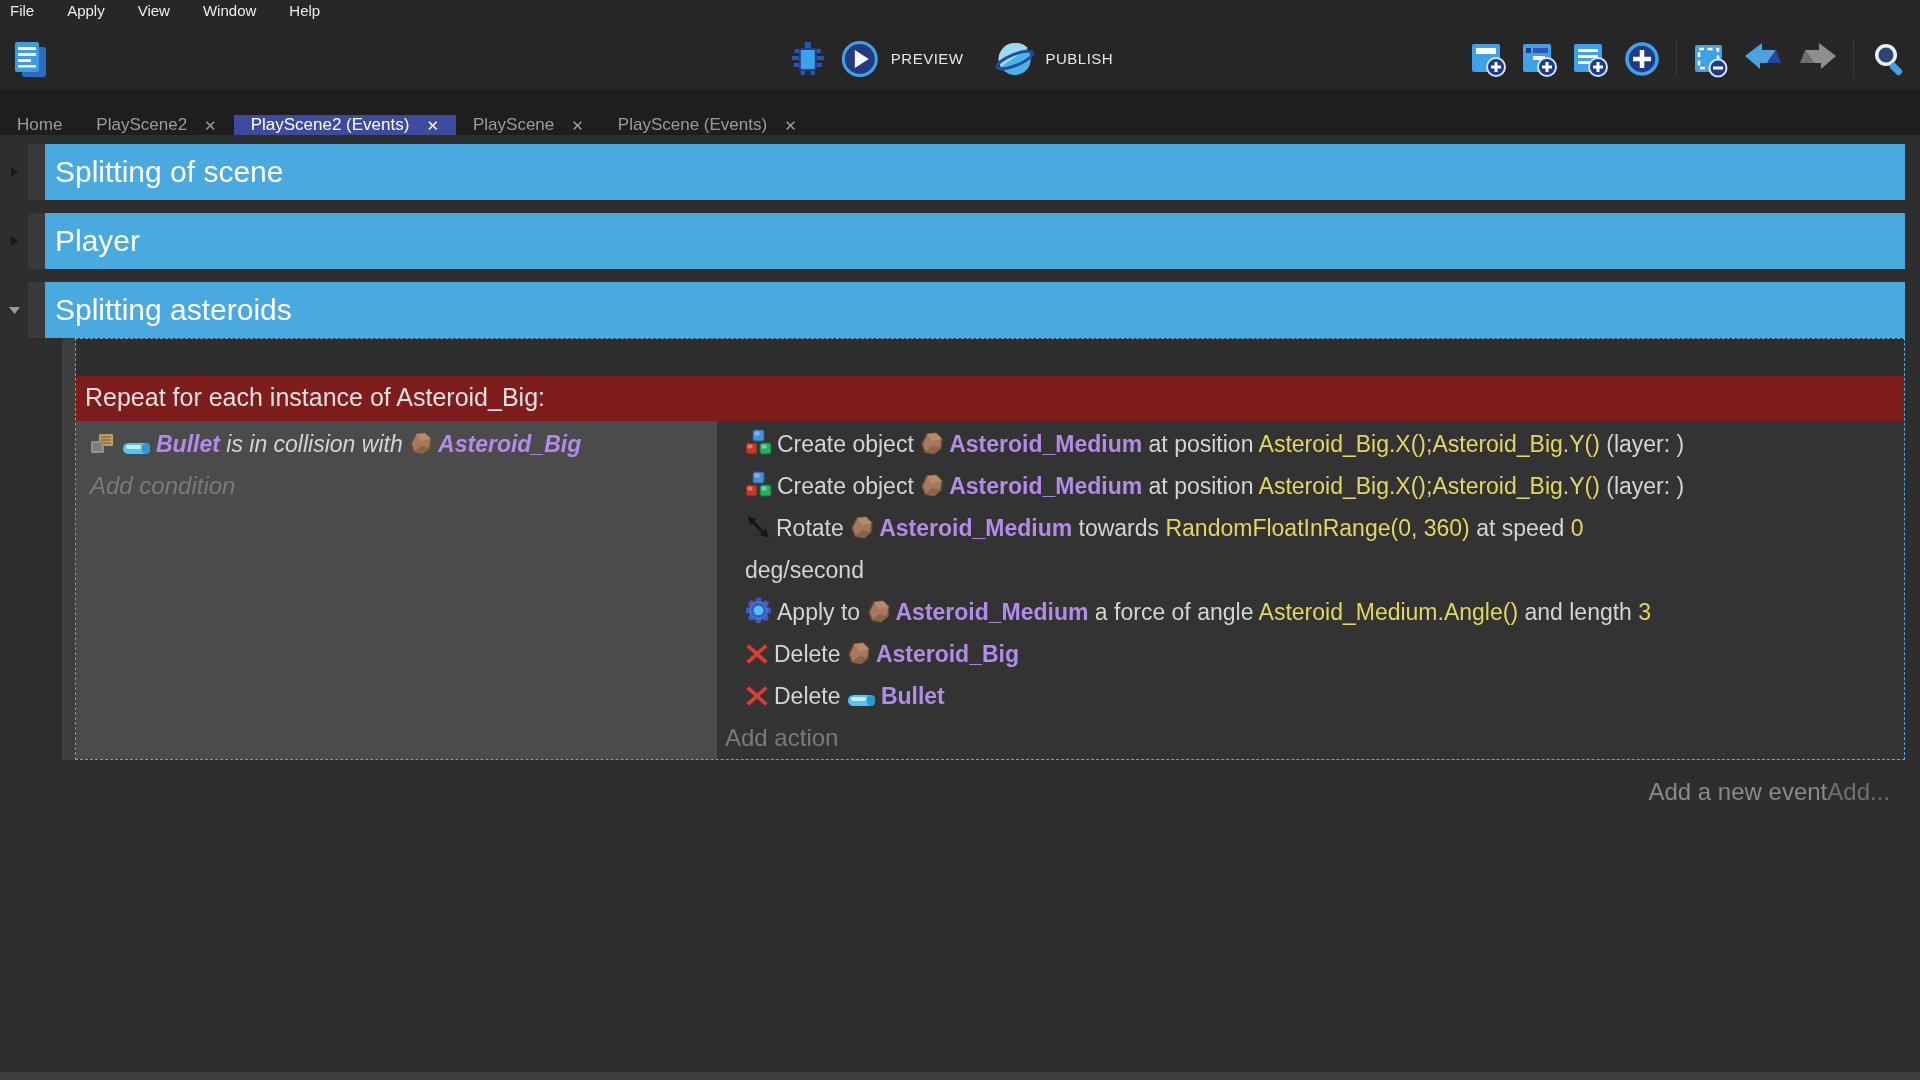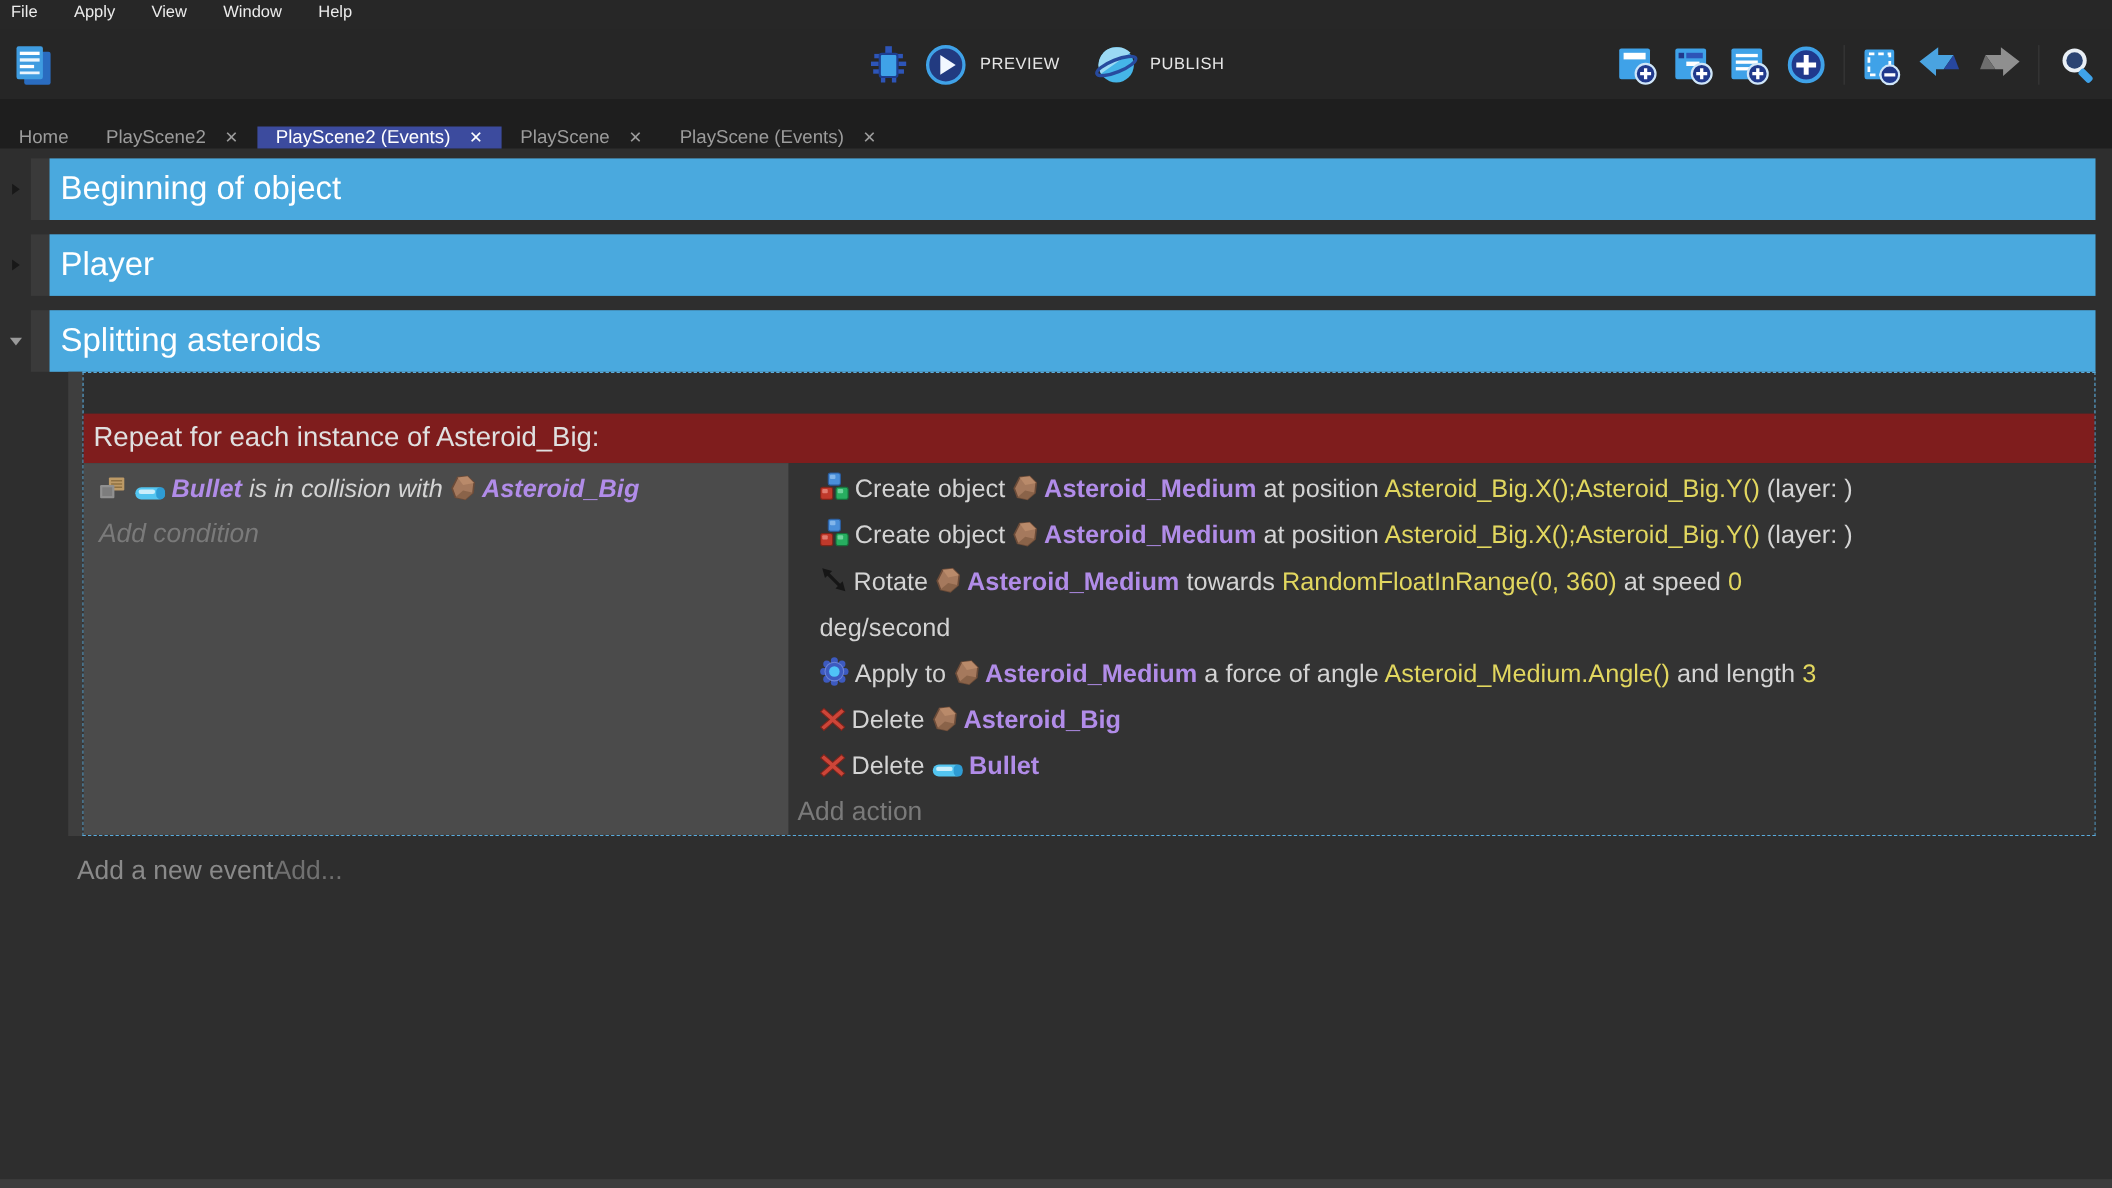--- a/index.html
+++ b/index.html
@@ -58,21 +58,21 @@
   .act-col .event-row { padding-left:8px;margin-left:20px; }
   .seg-plain  { color:#d4d4d4; }
   .seg-object { color:#b18ce8; font-weight:700; }
   .seg-expr   { color:#e2d75f; }
   .add-dim { font-size:24px; line-height:42px; color:#7a7a7a; padding-left:14px;
     cursor:pointer; }
   .act-col .add-dim { padding-left:8px; }
   .inline-icon { display:inline-block; vertical-align:-4px; margin-right:5px; }
   .inline-icon svg { display:block; }
 
-  .footer-add { display:flex; justify-content:flex-start; align-items:center;
+  .footer-add { display:flex; justify-content:flex-end; align-items:center;
     margin-top:18px; padding:0 15px 0 70px; font-size:24px; }
   .add-new-event { color:#8a8a8a; cursor:pointer; }
   .add-button { color:#707070; cursor:pointer; }
 
   .scroll-strip { position:fixed; left:0; right:0; bottom:0; height:8px;
     background:#3d3d3d; }
 </style>
 </head>
 <body>
 
@@ -221,21 +221,21 @@
 
 <div class="events">
 
   <div class="group-row">
     <span class="arrow-gutter">
         <svg width="14" height="14" viewBox="0 0 14 14">
           <path d="M4 2 L11 7 L4 12 Z" fill="#181818"></path>
         </svg>
       </span>
     <span class="group-indent"></span>
-    <div class="group-bar">Beginning of object</div>
+    <div class="group-bar">Splitting of scene</div>
   </div>
 
   <div class="group-row">
     <span class="arrow-gutter">
         <svg width="14" height="14" viewBox="0 0 14 14">
           <path d="M4 2 L11 7 L4 12 Z" fill="#181818"></path>
         </svg>
       </span>
     <span class="group-indent"></span>
     <div class="group-bar">Player</div>

